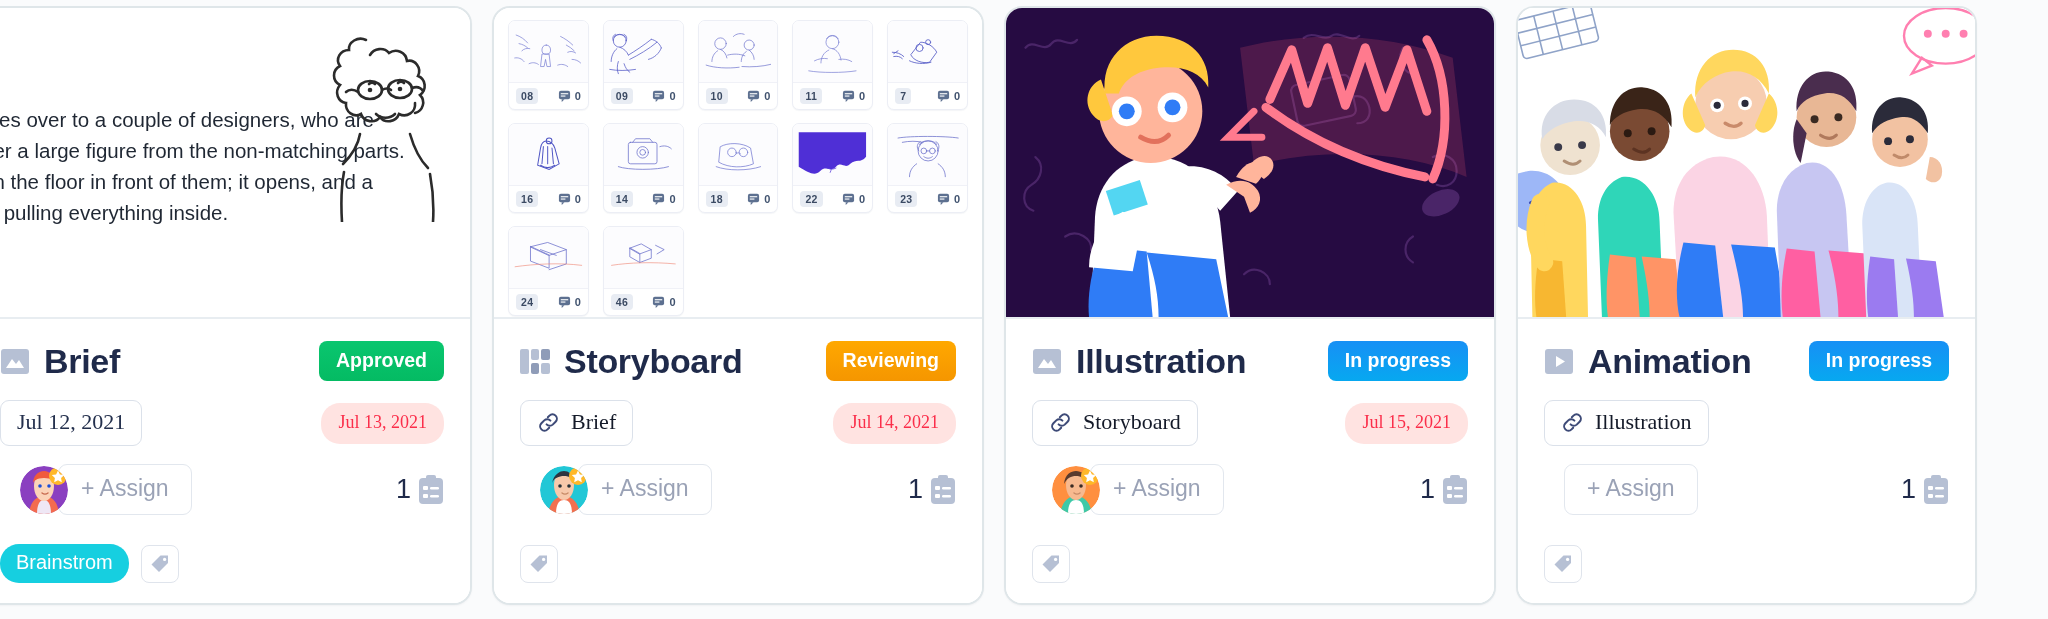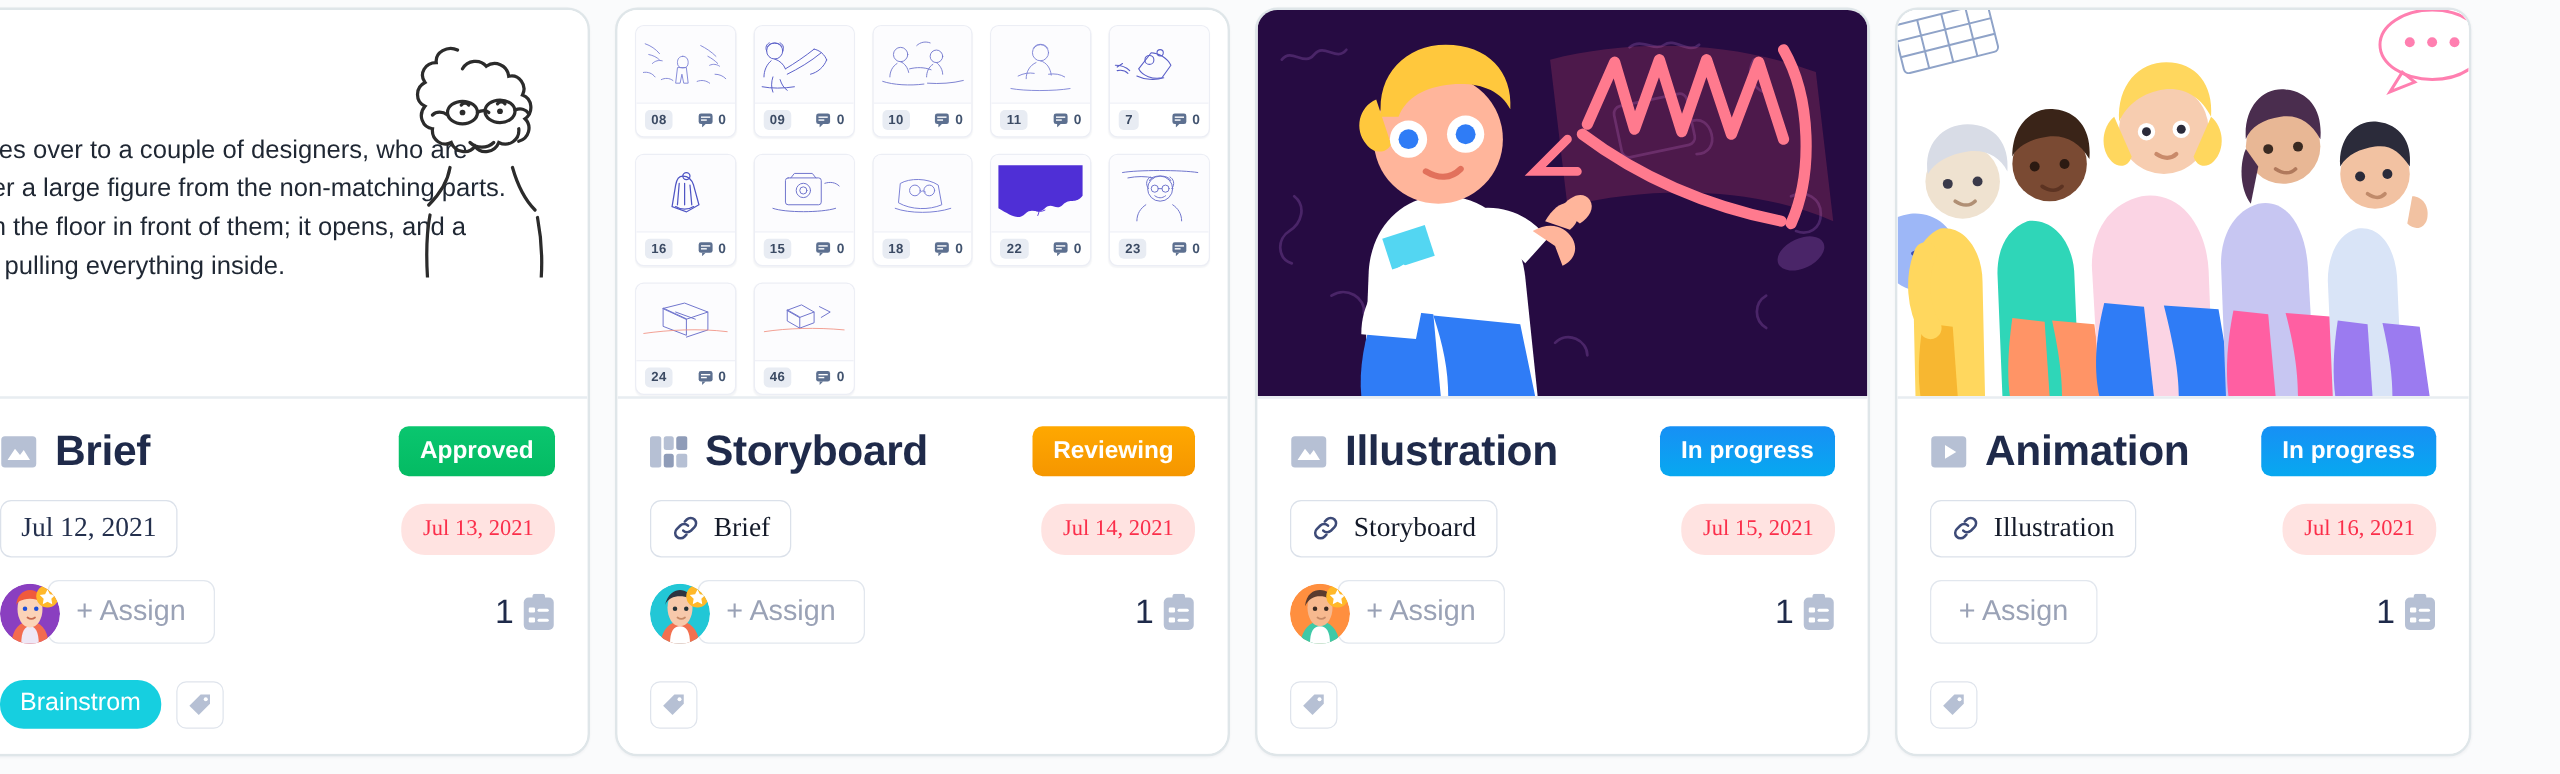--- a/index.html
+++ b/index.html
@@ -132,21 +132,21 @@
     border: 1.5px solid #dbe1ea; border-radius: 9px;
     padding: 8px 16px 10px; font-size: 22px; color: #141a29;
     background: #fff; display: flex; align-items: center; gap: 11px; white-space: nowrap;
   }
   .date-due {
     background: #ffe3e1; color: #fb2e4a; border-radius: 19px;
     padding: 9px 17px 11px; font-size: 18px; white-space: nowrap;
   }
 
   .row-assign { margin-bottom: 20px; }
-  .assign-left { display: flex; align-items: flex-end; }
+  .assign-left { display: flex; align-items: center; padding-left: 20px; }
   .avatar {
     width: 48px; height: 48px; border-radius: 50%;
     position: relative; z-index: 2; margin-right: -10px; flex: 0 0 auto;
   }
   .avatar svg { width: 100%; height: 100%; border-radius: 50%; display: block; }
   .assign-btn {
     border: 1.5px solid #e2e7ee; border-radius: 9px;
     padding: 10px 22px 12px; font-size: 23px; color: #9aa2b6;
     background: #fff; white-space: nowrap;
   }
@@ -427,21 +427,21 @@
               <rect x="34" y="14" width="40" height="30" rx="3"></rect>
               <circle cx="54" cy="28" r="8"></circle>
                   <circle cx="54" cy="28" r="4"></circle>
               <path d="M40 14l4-5h20l4 5"></path>
               <path d="M20 48c14 5 54 5 70 0"></path>
               <path d="M78 20c6-2 12-1 16 3"></path>
             </g>
               </svg>
           </div>
           <div class="sb-meta">
-            <span class="sb-num">15</span>
+            <span class="sb-num">14</span>
             <span class="sb-comm">
               <svg width="13" height="13" viewBox="0 0 14 14">
                   <rect x="1" y="2" width="12" height="9" rx="2" fill="#5d7090"></rect>
                   <path d="M4 11l0 3 3-3z" fill="#5d7090"></path>
                   <rect x="3" y="4.5" width="8" height="1.2" fill="#fff"></rect>
                   <rect x="3" y="7" width="5" height="1.2" fill="#fff"></rect>
                 </svg>
               <span>0</span>
             </span>
           </div>
@@ -869,21 +869,20 @@
       <div class="row row-dates">
         <div class="link-chip">
           <svg width="23" height="23" viewBox="0 0 24 24">
             <g fill="none" stroke="#3d4a77" stroke-width="2.1" stroke-linecap="round">
               <path d="M10 14a4.5 4.5 0 0 0 6.4.2l3-3a4.5 4.5 0 0 0-6.4-6.4L11.3 6.5"></path>
               <path d="M14 10a4.5 4.5 0 0 0-6.4-.2l-3 3a4.5 4.5 0 0 0 6.4 6.4l1.7-1.7"></path>
             </g>
           </svg>
           <span>Illustration</span>
         </div>
-        <div class="date-due">Jul 16, 2021</div>
       </div>
 
       <div class="row row-assign">
         <div class="assign-left">
           <div class="assign-btn">+ Assign</div>
         </div>
         <div class="count-wrap">
           <span class="count-num">1</span>
           <svg width="26" height="30" viewBox="0 0 26 30">
             <rect x="1" y="3" width="24" height="26" rx="4" fill="#b6c0d4"></rect>

